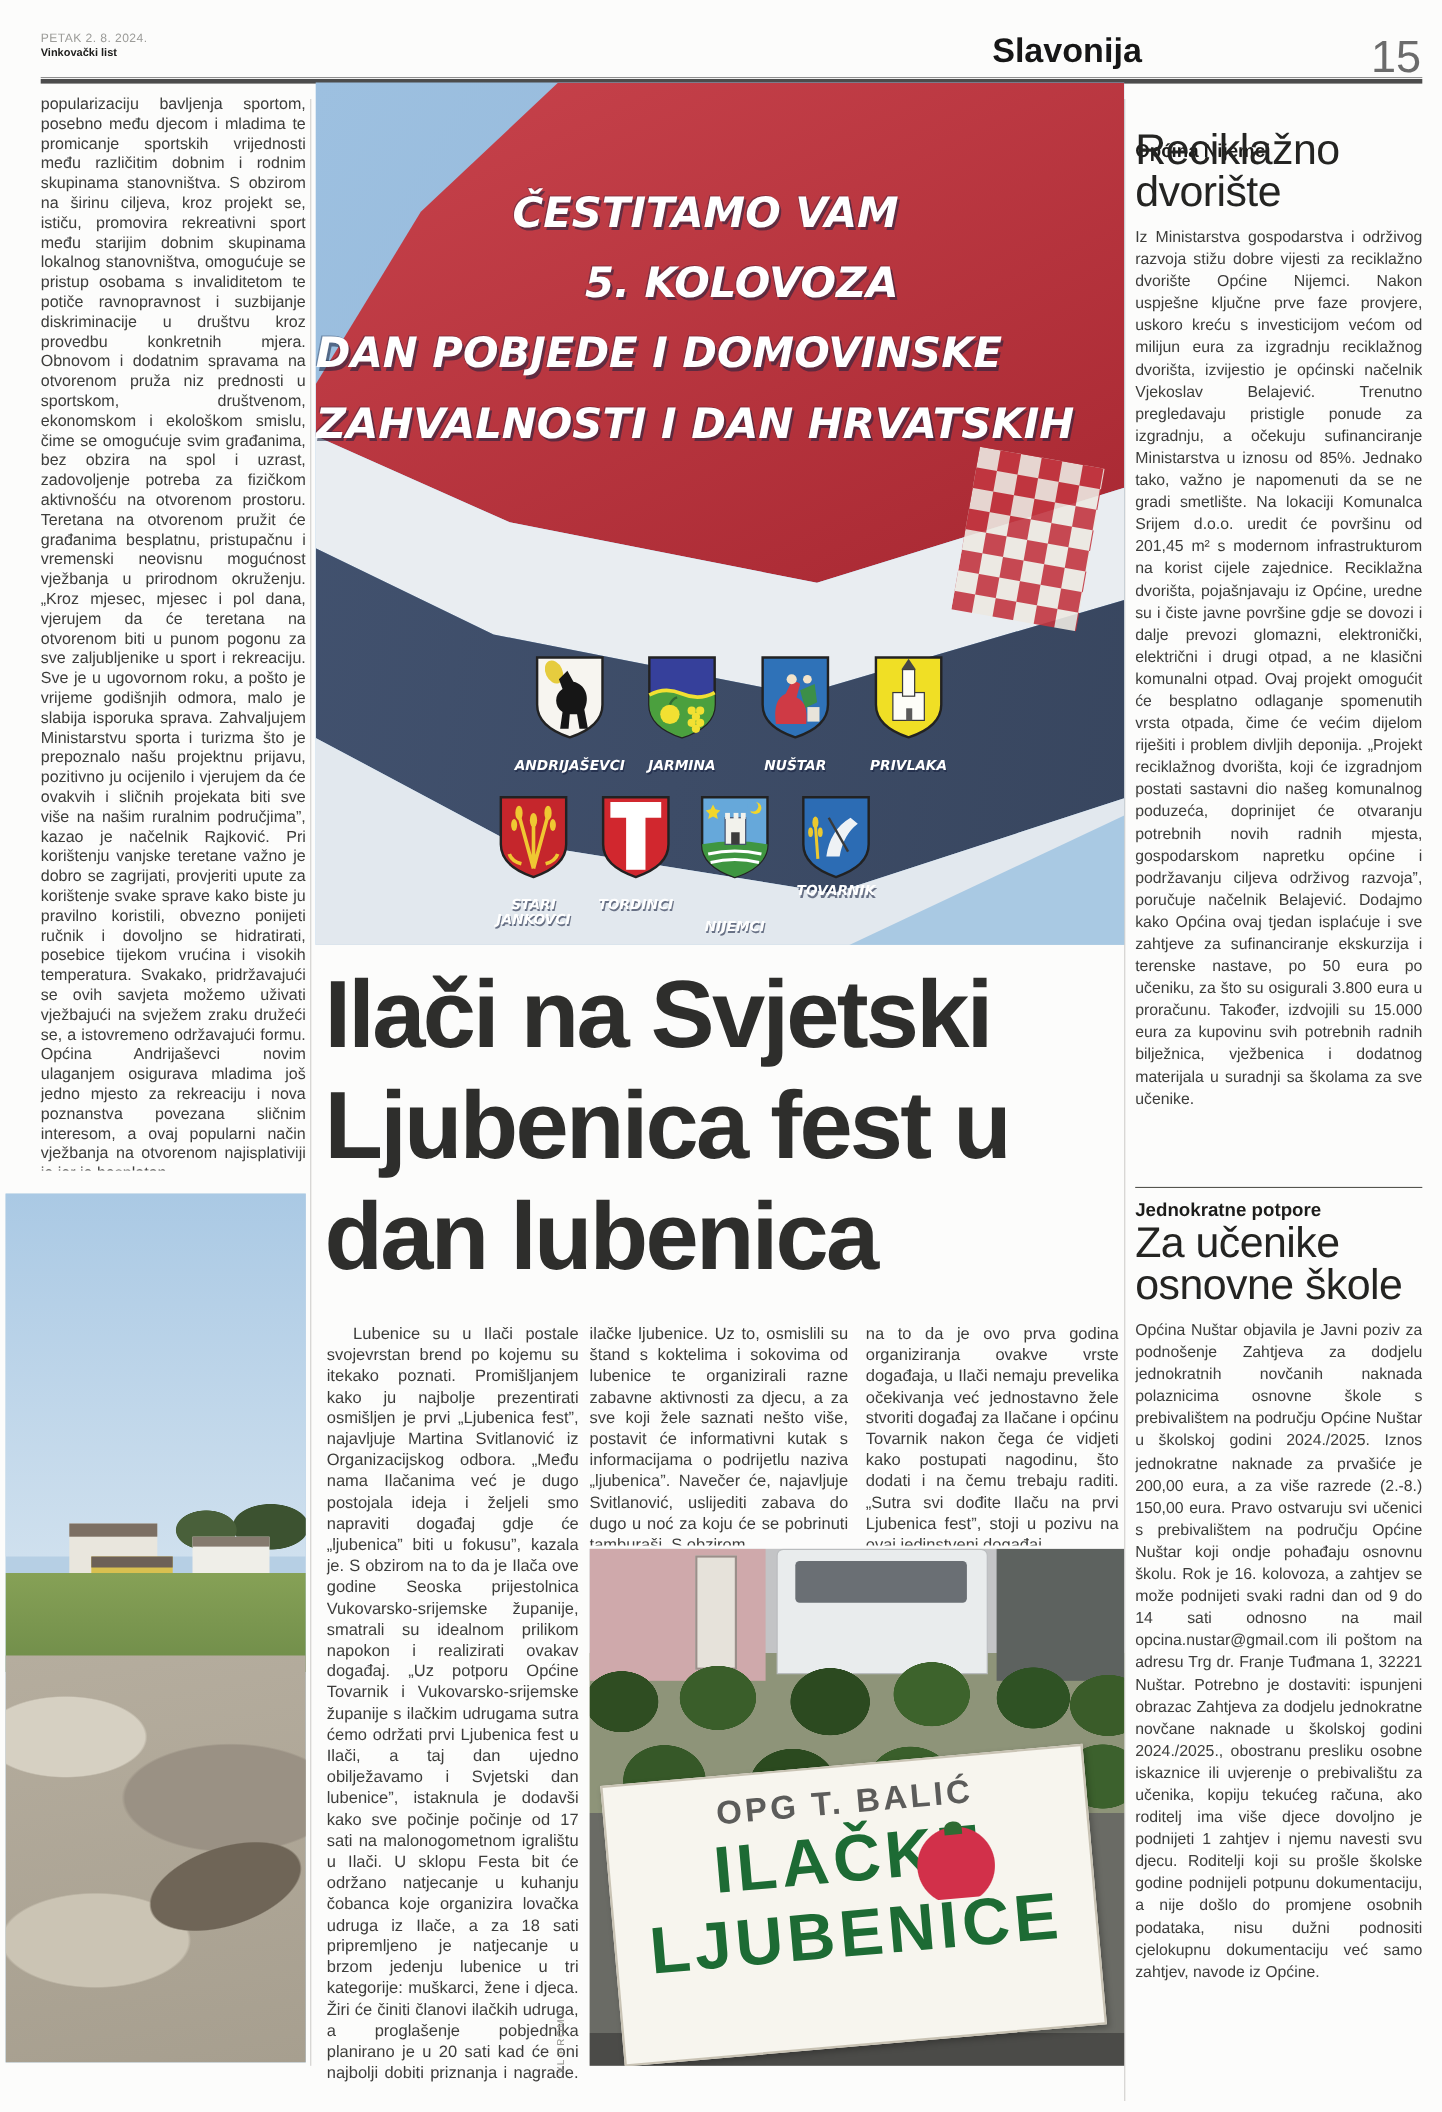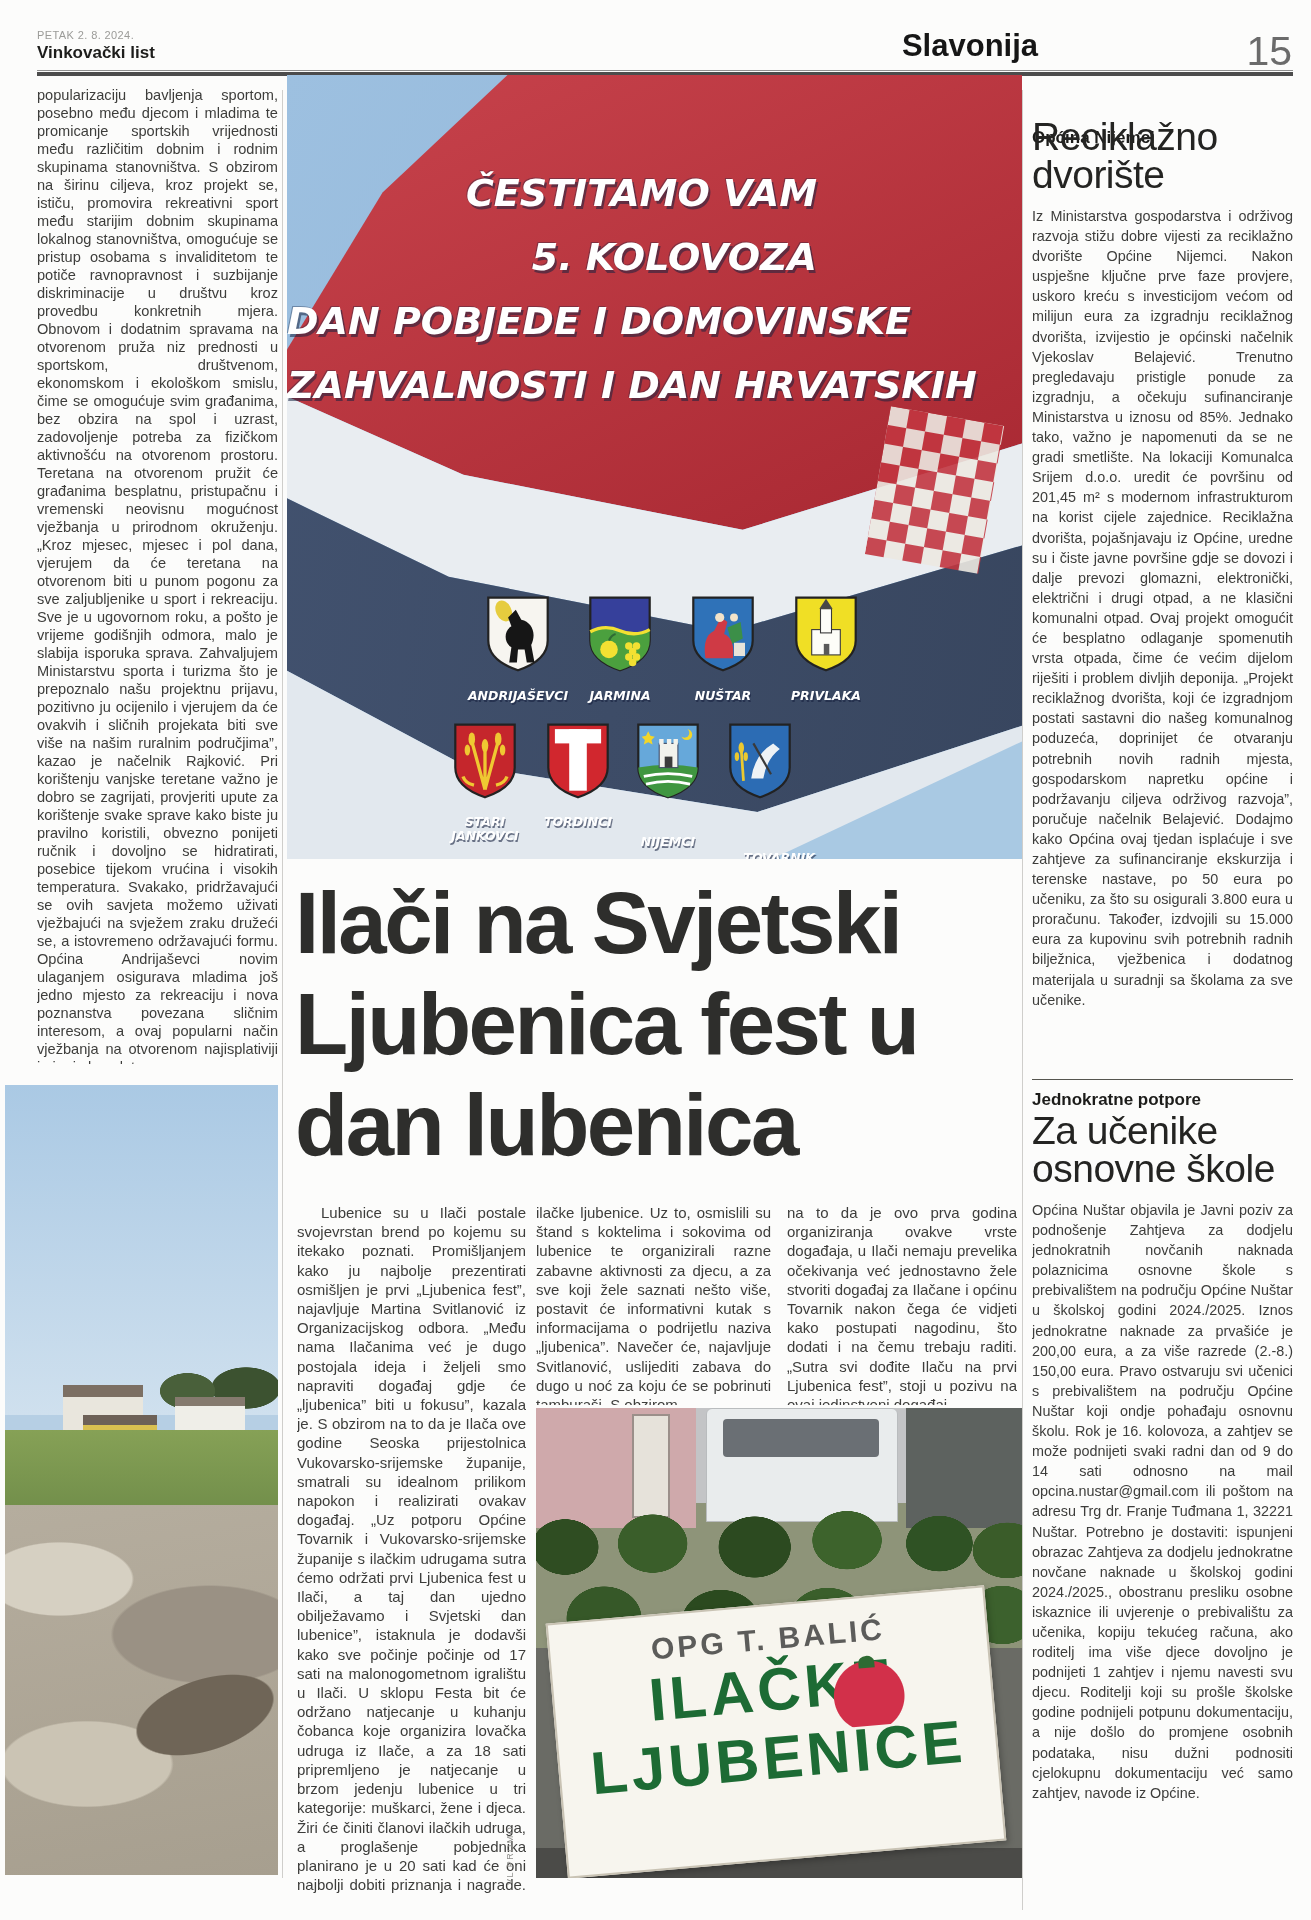--- a/index.html
+++ b/index.html
@@ -1,21 +1,21 @@
 <!DOCTYPE html>
 <html><head>
 <meta charset="utf-8">
 <style>
   html,body{margin:0;padding:0;}
   body{background:#e8e8e8;font-family:"Liberation Sans",sans-serif;}
   .page{position:relative;width:1311px;height:1920px;background:#fcfcfb;overflow:hidden;margin:0 auto;}
   .abs{position:absolute;}
   
   .hdr-date{left:37px;top:29px;font-size:11px;color:#9b9b98;letter-spacing:.4px;}
-  .hdr-pub{left:37px;top:43px;font-size:17px;font-weight:bold;color:#1d1d1b;}
+  .hdr-pub{left:37px;top:43px;font-size:10px;font-weight:bold;color:#1d1d1b;}
   .hdr-section{left:850px;top:28px;width:240px;text-align:center;font-size:31px;font-weight:600;color:#161616;}
   .hdr-page{left:1222px;top:28px;width:70px;text-align:right;font-size:41px;color:#6b6b6b;}
   .hdr-rule{left:37px;top:70px;width:1256px;height:5px;border-top:1px solid #8f8f8f;background:linear-gradient(#fcfcfb 0 1px,#4c4c4c 1px 5px);}
   
   .vrule{width:1px;background:#cfcecb;}
   
   .left-article{left:37px;top:86px;width:241px;height:978px;font-size:14.6px;line-height:18px;text-align:justify;color:#3d3d3b;overflow:hidden;}
   
   .left-photo{left:5px;top:1085px;width:273px;height:790px;overflow:hidden;background:#b6cfe4;}
   .lp-sky{left:0;top:0;width:100%;height:330px;background:linear-gradient(#aac9e4,#cfe0ee);}
@@ -185,21 +185,21 @@
       <path d="M22,52 Q25,30 42,20 L48,25 Q36,34 33,52 Z" fill="#eef2f5"></path>
       <path d="M24,20 L40,48" stroke="#3a3a3a" stroke-width="2"></path>
       <path d="M15,54 L13,26" stroke="#ecc92f" stroke-width="2.5"></path>
       <ellipse cx="13" cy="24" rx="2.5" ry="5" fill="#ecc92f"></ellipse>
         <ellipse cx="9" cy="32" rx="2" ry="4" fill="#ecc92f"></ellipse>
         <ellipse cx="17" cy="32" rx="2" ry="4" fill="#ecc92f"></ellipse>
     </svg>
     <div class="shield-label" style="left:143px;top:740px;">STARI JANKOVCI</div>
     <div class="shield-label" style="left:236px;top:740px;">TORDINCI</div>
     <div class="shield-label" style="left:326px;top:760px;">NIJEMCI</div>
-    <div class="shield-label" style="left:418px;top:776px;text-align:right;">TOVARNIK</div>
+    <div class="shield-label" style="left:418px;top:728px;">TOVARNIK</div>
   </div>
 
   <div class="abs headline">
     <div>Ilači na Svjetski</div>
     <div>Ljubenica fest u</div>
     <div>dan lubenica</div>
   </div>
 
   <div class="abs acol acol1">
     <p>Lubenice su u Ilači postale svojevrstan brend po kojemu su itekako poznati. Promišljanjem kako ju najbolje prezentirati osmišljen je prvi „Ljubenica fest”, najavljuje Martina Svitlanović iz Organizacijskog odbora. „Među nama Ilačanima već je dugo postojala ideja i željeli smo napraviti događaj gdje će „ljubenica” biti u fokusu”, kazala je. S obzirom na to da je Ilača ove godine Seoska prijestolnica Vukovarsko-srijemske županije, smatrali su idealnom prilikom napokon i realizirati ovakav događaj. „Uz potporu Općine Tovarnik i Vukovarsko-srijemske županije s ilačkim udrugama sutra ćemo održati prvi Ljubenica fest u Ilači, a taj dan ujedno obilježavamo i Svjetski dan lubenice”, istaknula je dodavši kako sve počinje počinje od 17 sati na malonogometnom igralištu u Ilači. U sklopu Festa bit će održano natjecanje u kuhanju čobanca koje organizira lovačka udruga iz Ilače, a za 18 sati pripremljeno je natjecanje u brzom jedenju lubenice u tri kategorije: muškarci, žene i djeca. Žiri će činiti članovi ilačkih udruga, a proglašenje pobjednika planirano je u 20 sati kad će oni najbolji dobiti priznanja i nagrade. Na štandovima će se predstaviti svi ilački proizvođači lubenica, a posjetitelji će imati mogućnost degustirati i kušati čuvene slatke i crvene</p>

